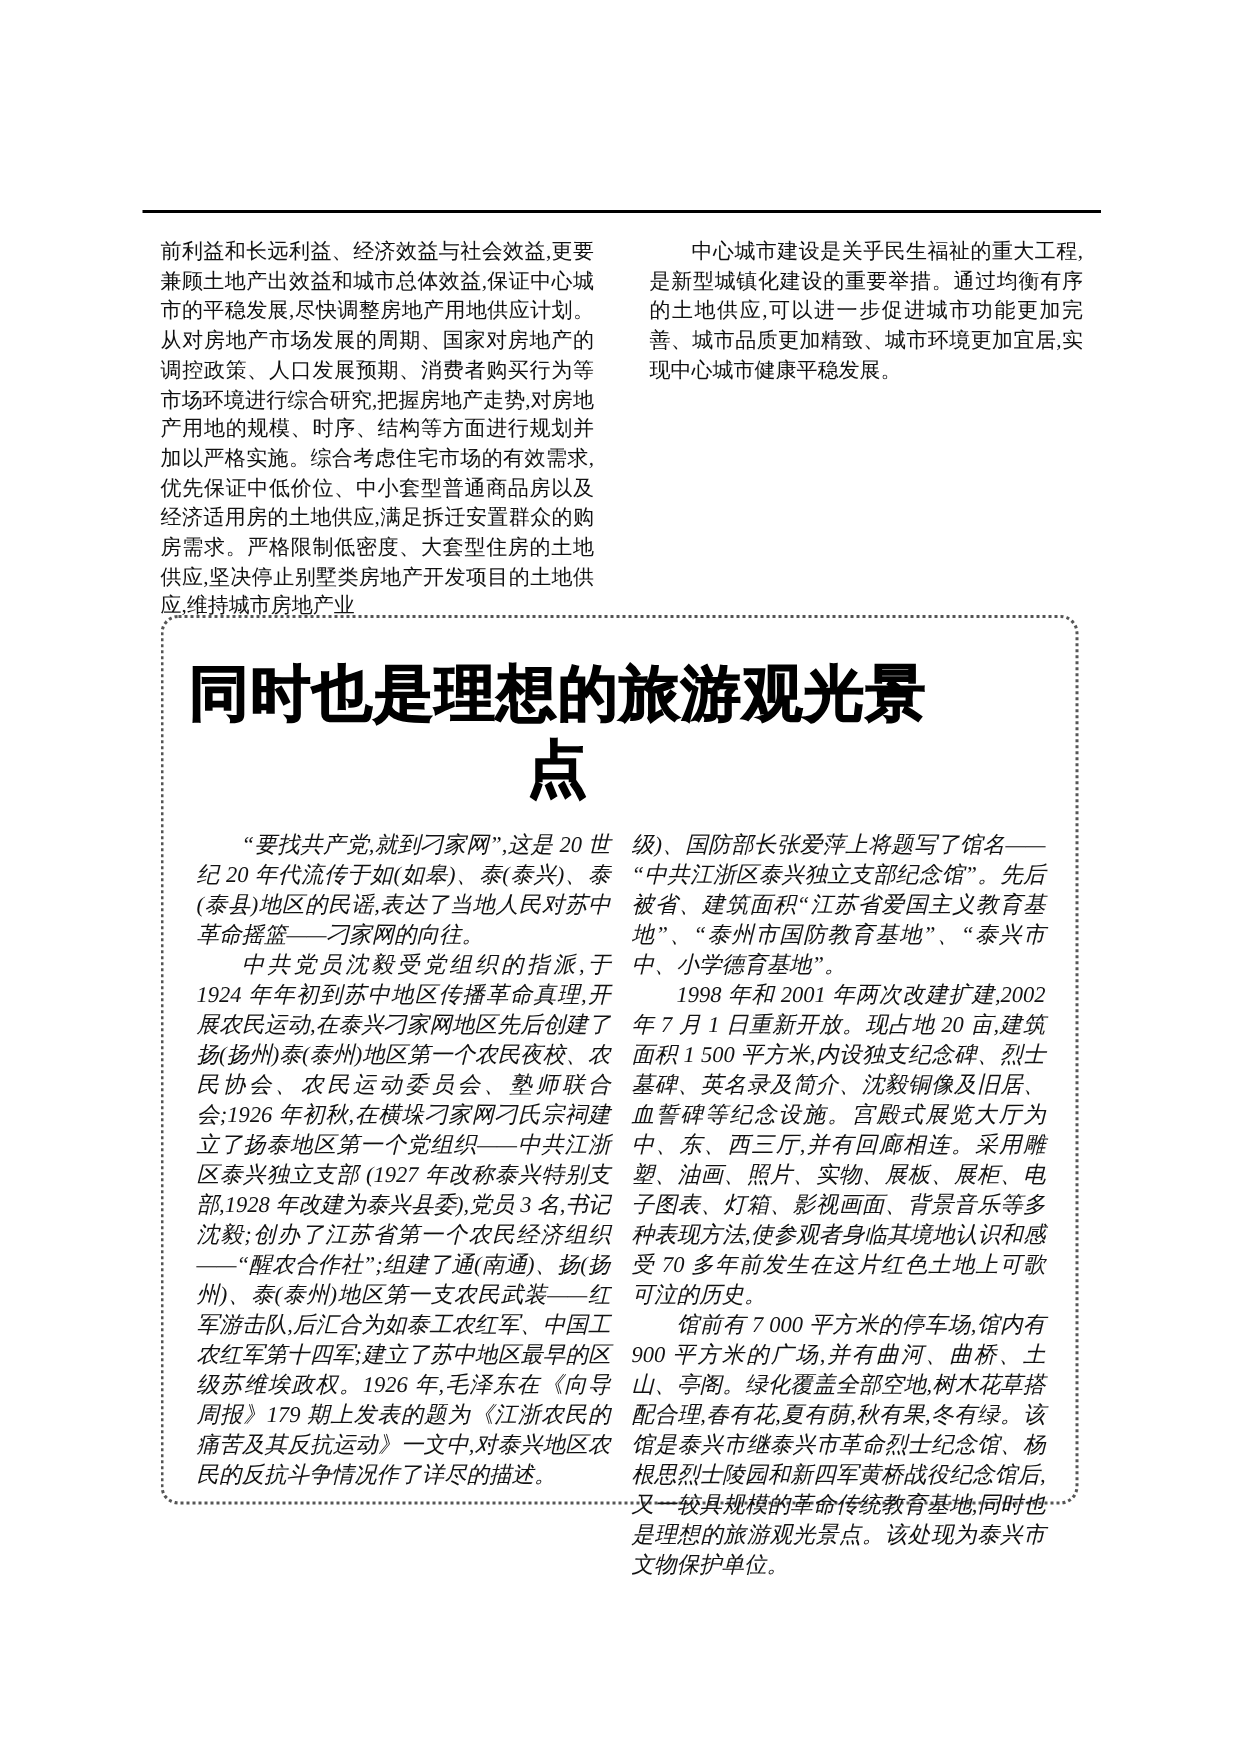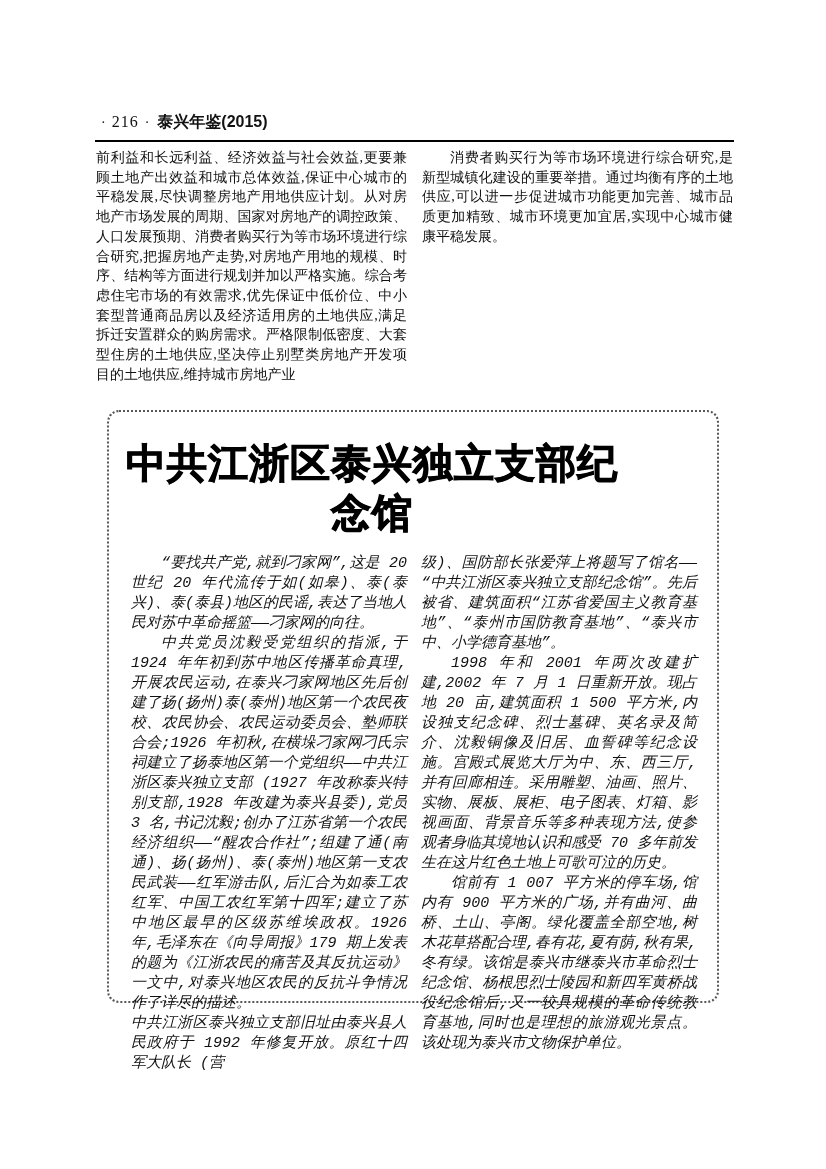--- a/index.html
+++ b/index.html
@@ -64,21 +64,21 @@
     gap: 13px;
   }
   .main-article .col {
     width: 313px;
     font-size: 14px;
     line-height: 19.7px;
     text-align: justify;
     text-justify: inter-character;
   }
   .main-article p {
-    margin: 1px;
+    margin: 12px;
     padding: 0;
   }
   .indent { text-indent: 2em; }
   .noindent { text-indent: 0; }
 
   
   .memorial-box {
     position: absolute;
     top: 410px;
     left: 107px;
@@ -106,57 +106,53 @@
     margin-top: 16px;
     padding: 0 20px 0 22px;
     display: flex;
     gap: 14px;
   }
   .box-columns .col {
     width: 278px;
     font-size: 15px;
     line-height: 20px;
     font-style: italic;            
-    font-family: Liberation Mono, monospace;
+    font-family: Liberation Serif, serif;
     text-align: justify;
     text-justify: inter-character;
   }
   .box-columns p {
     margin: 0;
     padding: 0;
   }
 </style>
 </head>
 <body>
 
 <div class="page">
 
-  <div class="page-header">
-    <span class="dot">·</span><span class="page-number">216</span><span class="dot">·</span><span class="book-title">泰兴年鉴(2015)</span>
-  </div>
   <div class="header-rule"></div>
 
   <div class="main-article">
     <div class="col">
       <p class="noindent">前利益和长远利益、经济效益与社会效益,更要兼顾土地产出效益和城市总体效益,保证中心城市的平稳发展,尽快调整房地产用地供应计划。从对房地产市场发展的周期、国家对房地产的调控政策、人口发展预期、消费者购买行为等市场环境进行综合研究,把握房地产走势,对房地产用地的规模、时序、结构等方面进行规划并加以严格实施。综合考虑住宅市场的有效需求,优先保证中低价位、中小套型普通商品房以及经济适用房的土地供应,满足拆迁安置群众的购房需求。严格限制低密度、大套型住房的土地供应,坚决停止别墅类房地产开发项目的土地供应,维持城市房地产业</p>
     </div>
     <div class="col">
-      <p class="indent">消费者购买行为等市场环境进行综合研究,是新型城镇化建设的重要举措。通过均衡有序的土地供应,可以进一步促进城市功能更加完善、城市品质更加精致、城市环境更加宜居,实现中心城市健康平稳发展。</p>
+      <p class="indent">中心城市建设是关乎民生福祉的重大工程,是新型城镇化建设的重要举措。通过均衡有序的土地供应,可以进一步促进城市功能更加完善、城市品质更加精致、城市环境更加宜居,实现中心城市健康平稳发展。</p>
     </div>
   </div>
 
   <div class="memorial-box">
-    <div class="memorial-box-title">中共江浙区泰兴独立支部纪念馆</div>
+    <div class="memorial-box-title">同时也是理想的旅游观光景点</div>
     <div class="box-columns">
       <div class="col">
         <p class="indent">“要找共产党,就到刁家网”,这是 20 世纪 20 年代流传于如(如皋)、泰(泰兴)、泰(泰县)地区的民谣,表达了当地人民对苏中革命摇篮——刁家网的向往。</p>
         <p class="indent">中共党员沈毅受党组织的指派,于 1924 年年初到苏中地区传播革命真理,开展农民运动,在泰兴刁家网地区先后创建了扬(扬州)泰(泰州)地区第一个农民夜校、农民协会、农民运动委员会、塾师联合会;1926 年初秋,在横垛刁家网刁氏宗祠建立了扬泰地区第一个党组织——中共江浙区泰兴独立支部 (1927 年改称泰兴特别支部,1928 年改建为泰兴县委),党员 3 名,书记沈毅;创办了江苏省第一个农民经济组织——“醒农合作社”;组建了通(南通)、扬(扬州)、泰(泰州)地区第一支农民武装——红军游击队,后汇合为如泰工农红军、中国工农红军第十四军;建立了苏中地区最早的区级苏维埃政权。1926 年,毛泽东在《向导周报》179 期上发表的题为《江浙农民的痛苦及其反抗运动》一文中,对泰兴地区农民的反抗斗争情况作了详尽的描述。</p>
-        <p class="noindent">中共江浙区泰兴独立支部旧址由泰兴县人民政府于 1992 年修复开放。原红十四军大队长 (营</p>
       </div>
       <div class="col">
         <p class="noindent">级)、国防部长张爱萍上将题写了馆名——“中共江浙区泰兴独立支部纪念馆”。先后被省、建筑面积“江苏省爱国主义教育基地”、“泰州市国防教育基地”、“泰兴市中、小学德育基地”。</p>
         <p class="indent">1998 年和 2001 年两次改建扩建,2002 年 7 月 1 日重新开放。现占地 20 亩,建筑面积 1 500 平方米,内设独支纪念碑、烈士墓碑、英名录及简介、沈毅铜像及旧居、血誓碑等纪念设施。宫殿式展览大厅为中、东、西三厅,并有回廊相连。采用雕塑、油画、照片、实物、展板、展柜、电子图表、灯箱、影视画面、背景音乐等多种表现方法,使参观者身临其境地认识和感受 70 多年前发生在这片红色土地上可歌可泣的历史。</p>
-        <p class="indent">馆前有 1 007 平方米的停车场,馆内有 900 平方米的广场,并有曲河、曲桥、土山、亭阁。绿化覆盖全部空地,树木花草搭配合理,春有花,夏有荫,秋有果,冬有绿。该馆是泰兴市继泰兴市革命烈士纪念馆、杨根思烈士陵园和新四军黄桥战役纪念馆后,又一较具规模的革命传统教育基地,同时也是理想的旅游观光景点。该处现为泰兴市文物保护单位。</p>
+        <p class="indent">馆前有 7 000 平方米的停车场,馆内有 900 平方米的广场,并有曲河、曲桥、土山、亭阁。绿化覆盖全部空地,树木花草搭配合理,春有花,夏有荫,秋有果,冬有绿。该馆是泰兴市继泰兴市革命烈士纪念馆、杨根思烈士陵园和新四军黄桥战役纪念馆后,又一较具规模的革命传统教育基地,同时也是理想的旅游观光景点。该处现为泰兴市文物保护单位。</p>
       </div>
     </div>
   </div>
 
 </div>
 
 </body></html>

